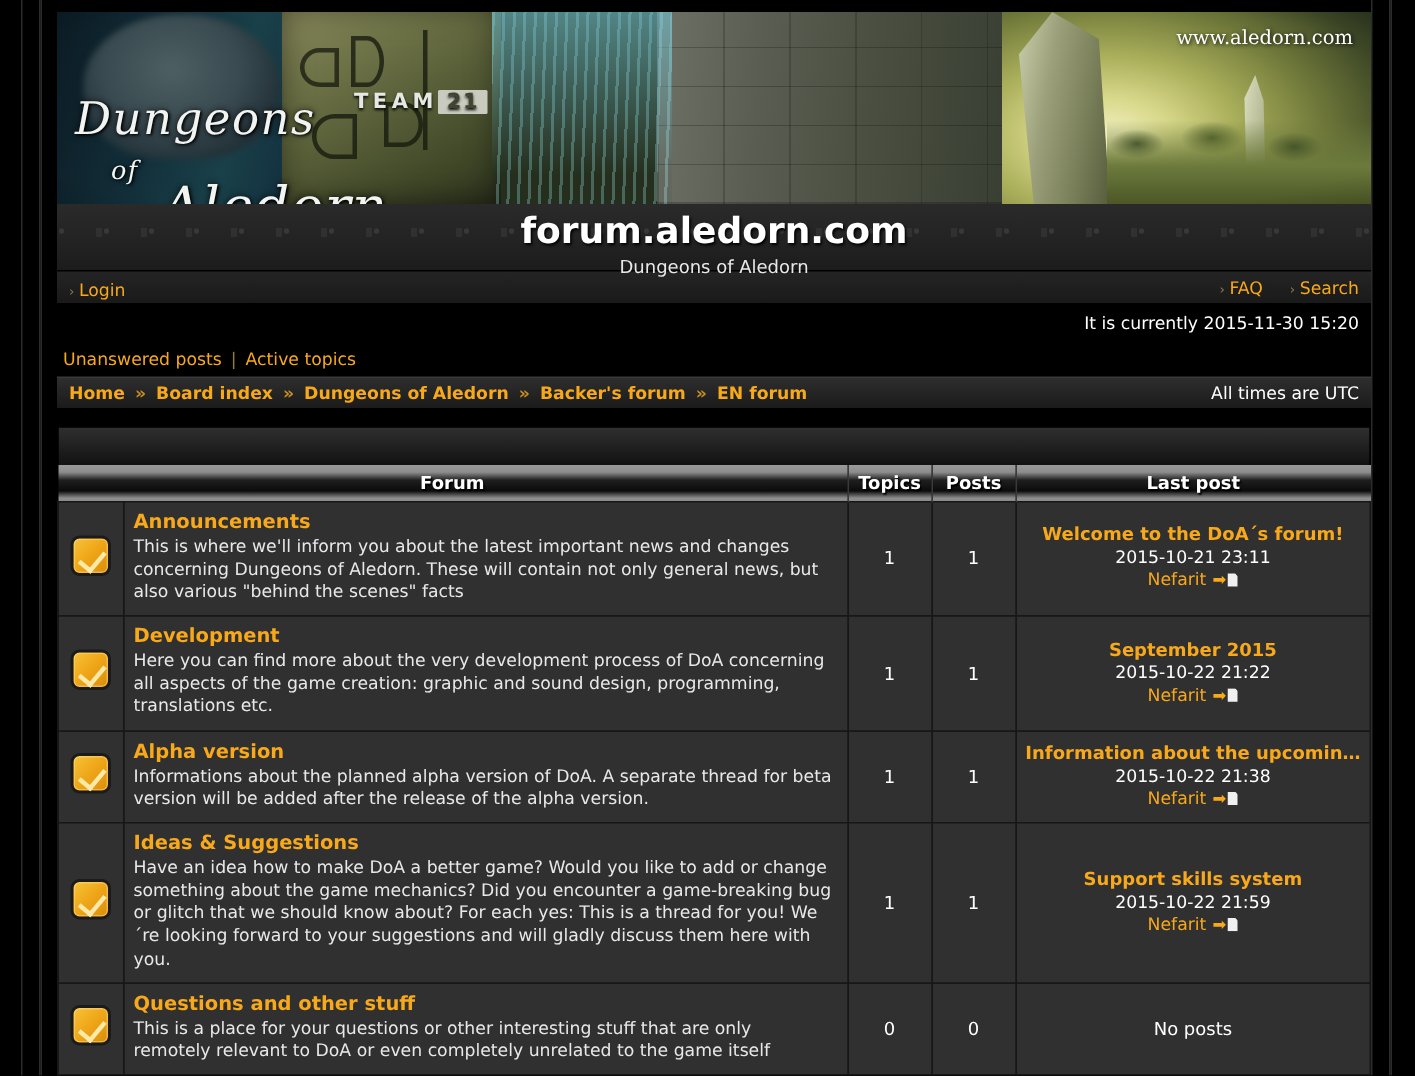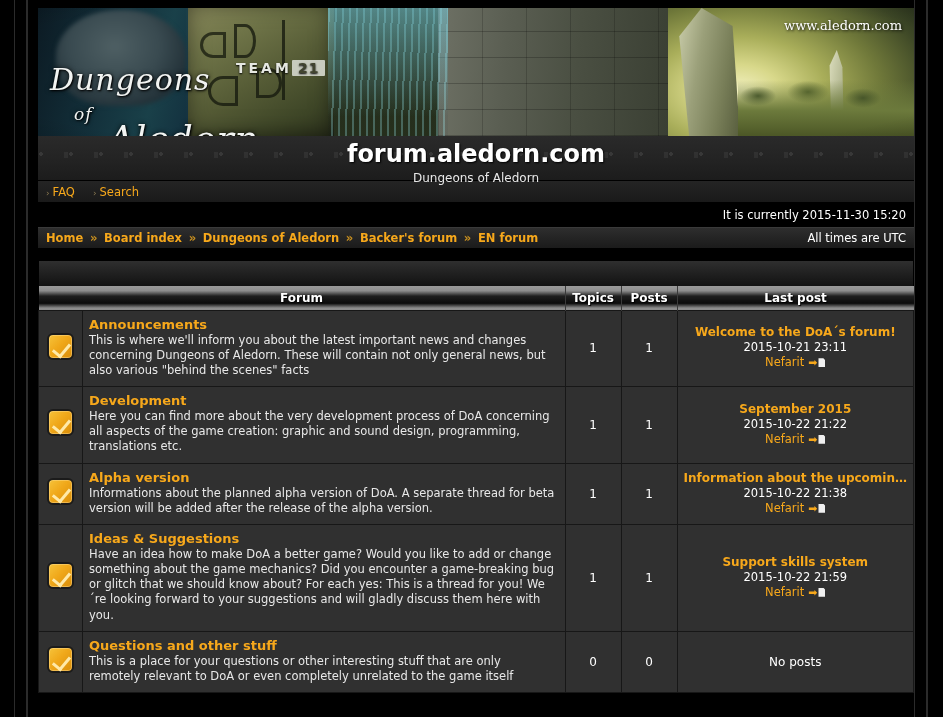--- a/index.html
+++ b/index.html
@@ -358,30 +358,38 @@
       <div class="site-url">www.aledorn.com</div>
     </div>
 
     <div id="titlebar">
       <div class="deco"></div>
       <span class="site-name">forum.aledorn.com</span>
       <span class="site-desc">Dungeons of Aledorn</span>
     </div>
 
     <div id="navbar">
+      <div class="nav-left">
+        <a class="navlink" href="#"><span class="arr">›</span><span>Login</span></a>
+      </div>
       <div class="nav-right">
         <a class="navlink" href="#"><span class="arr">›</span><span>FAQ</span></a>
         <a class="navlink" href="#"><span class="arr">›</span><span>Search</span></a>
       </div>
     </div>
 
     <div id="timerow">
       <span>It is currently 2015-11-30 15:20</span>
     </div>
 
+    <div id="quicklinks">
+      <a href="#">Unanswered posts</a>
+      <span class="sep">|</span>
+      <a href="#">Active topics</a>
+    </div>
 
     <div id="breadcrumb">
       <div class="crumbs">
         <a href="#">Home</a>
         <span class="chev">»</span>
         <a href="#">Board index</a>
         <span class="chev">»</span>
         <a href="#">Dungeons of Aledorn</a>
         <span class="chev">»</span>
         <a href="#">Backer's forum</a>

